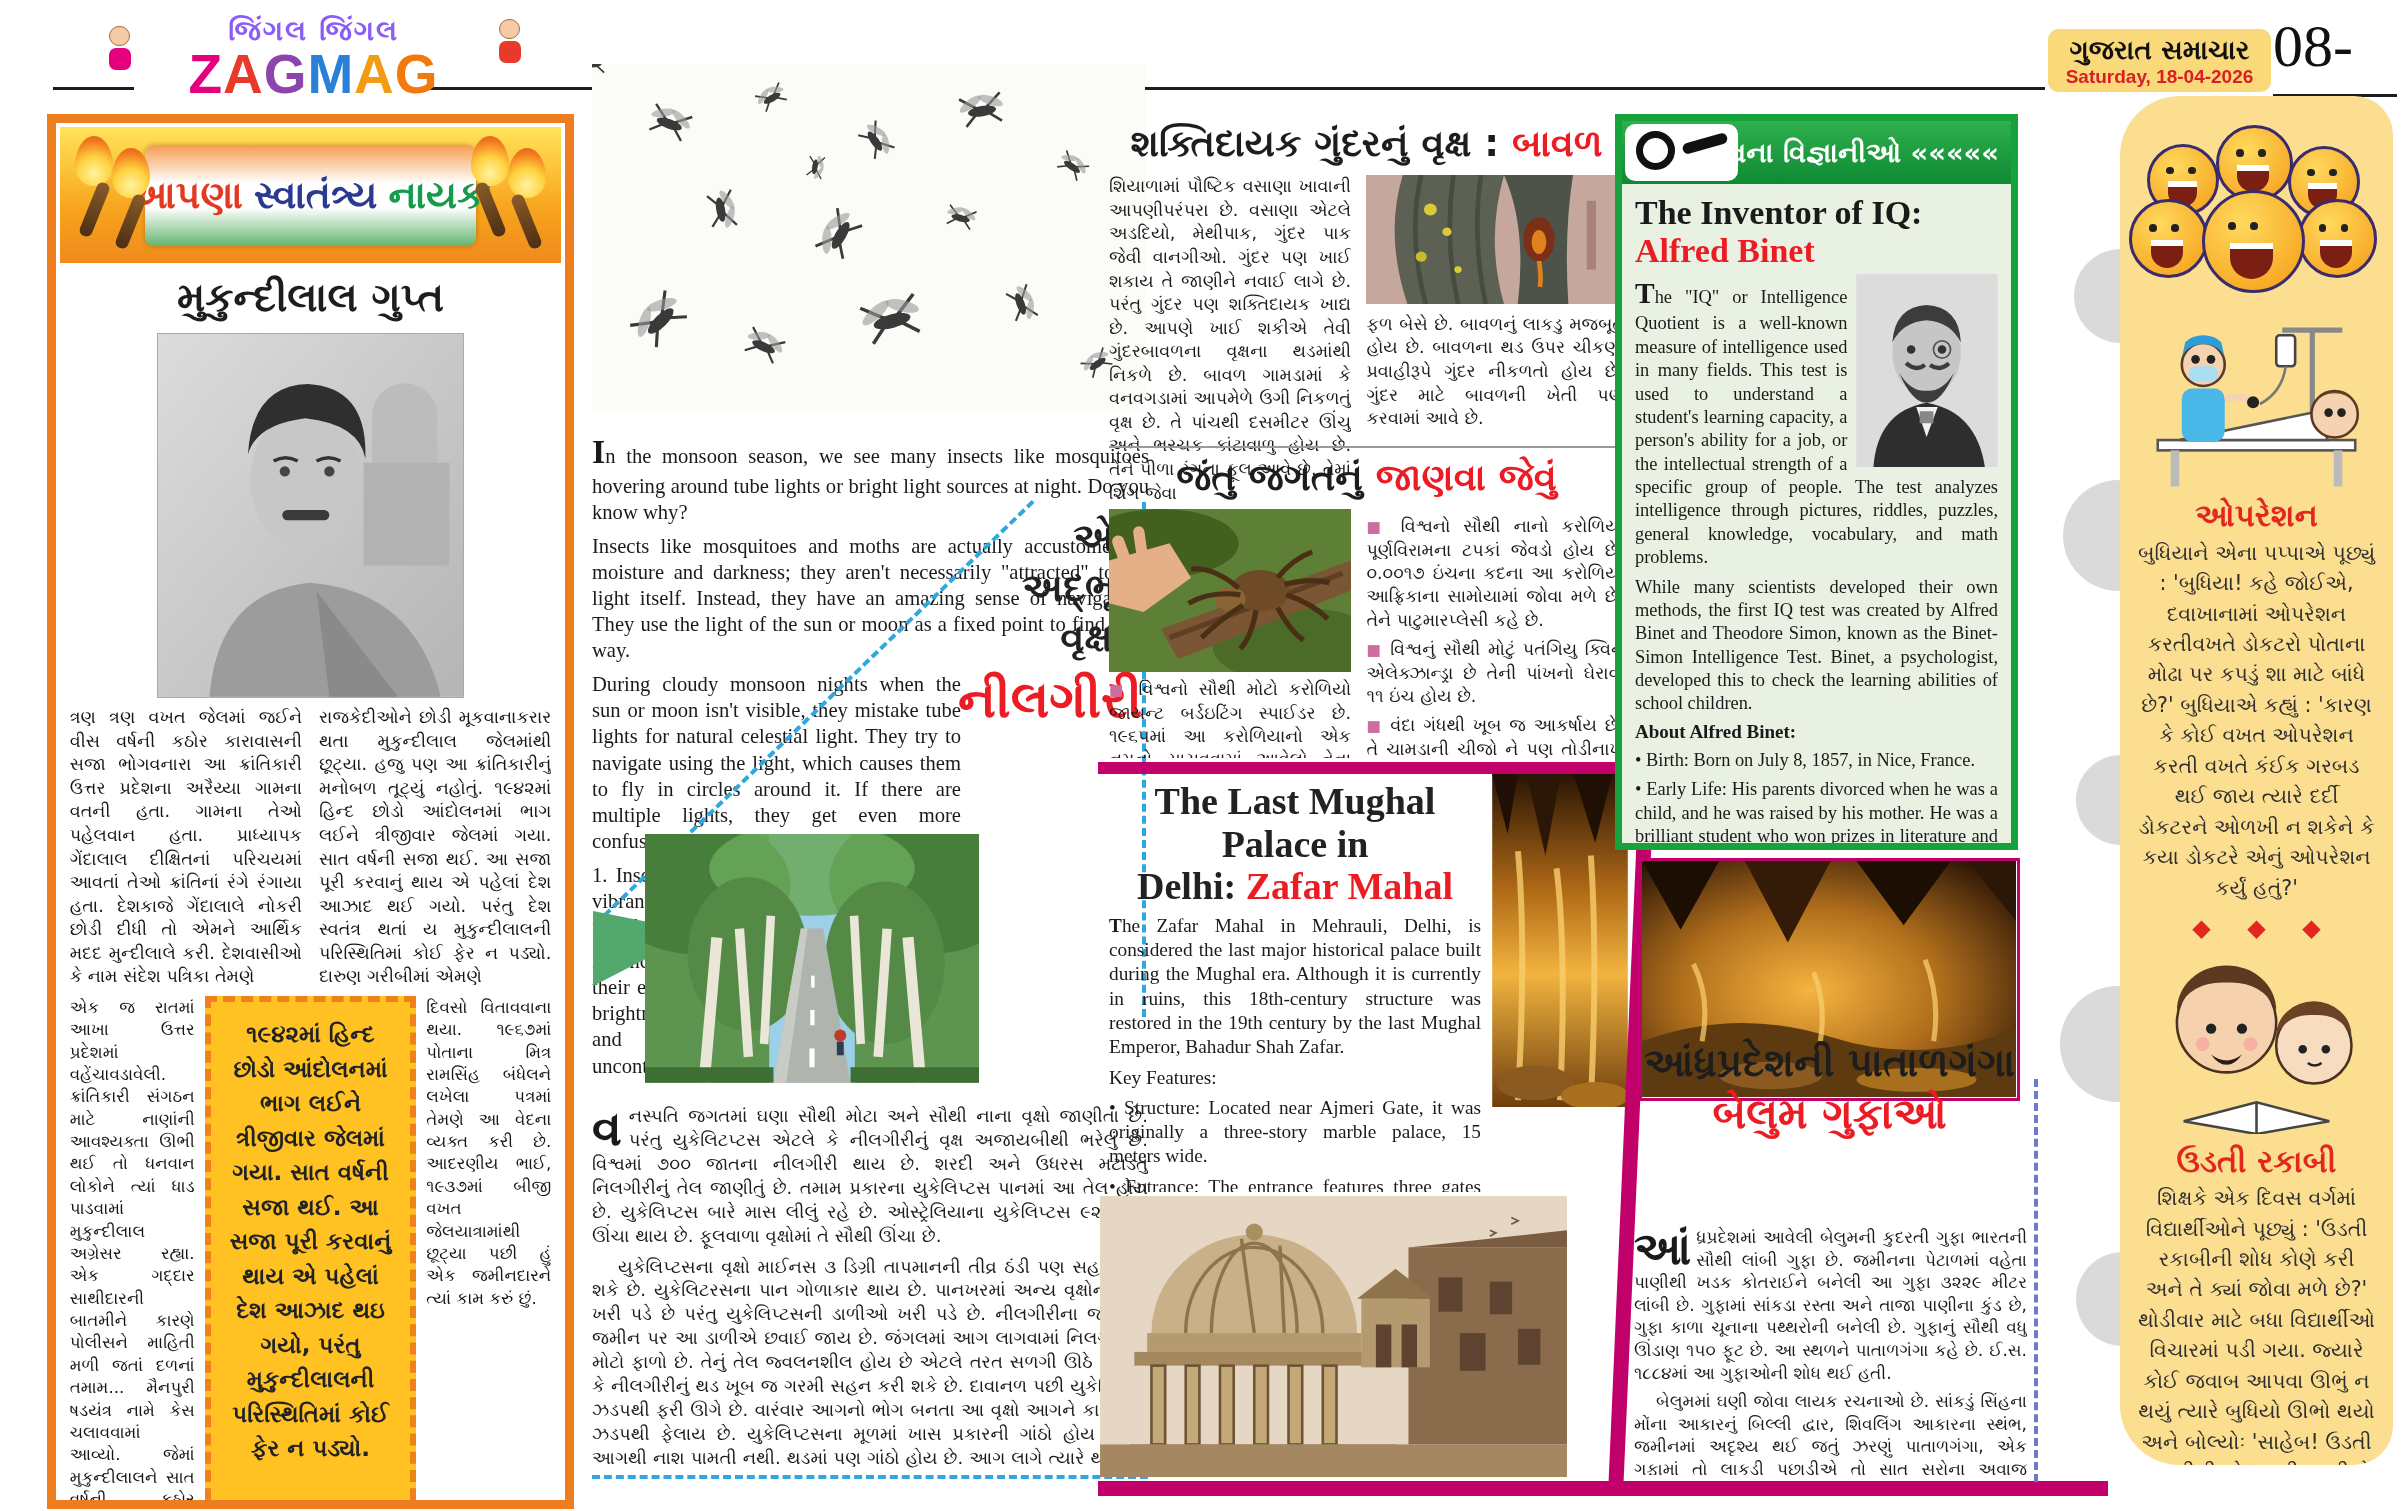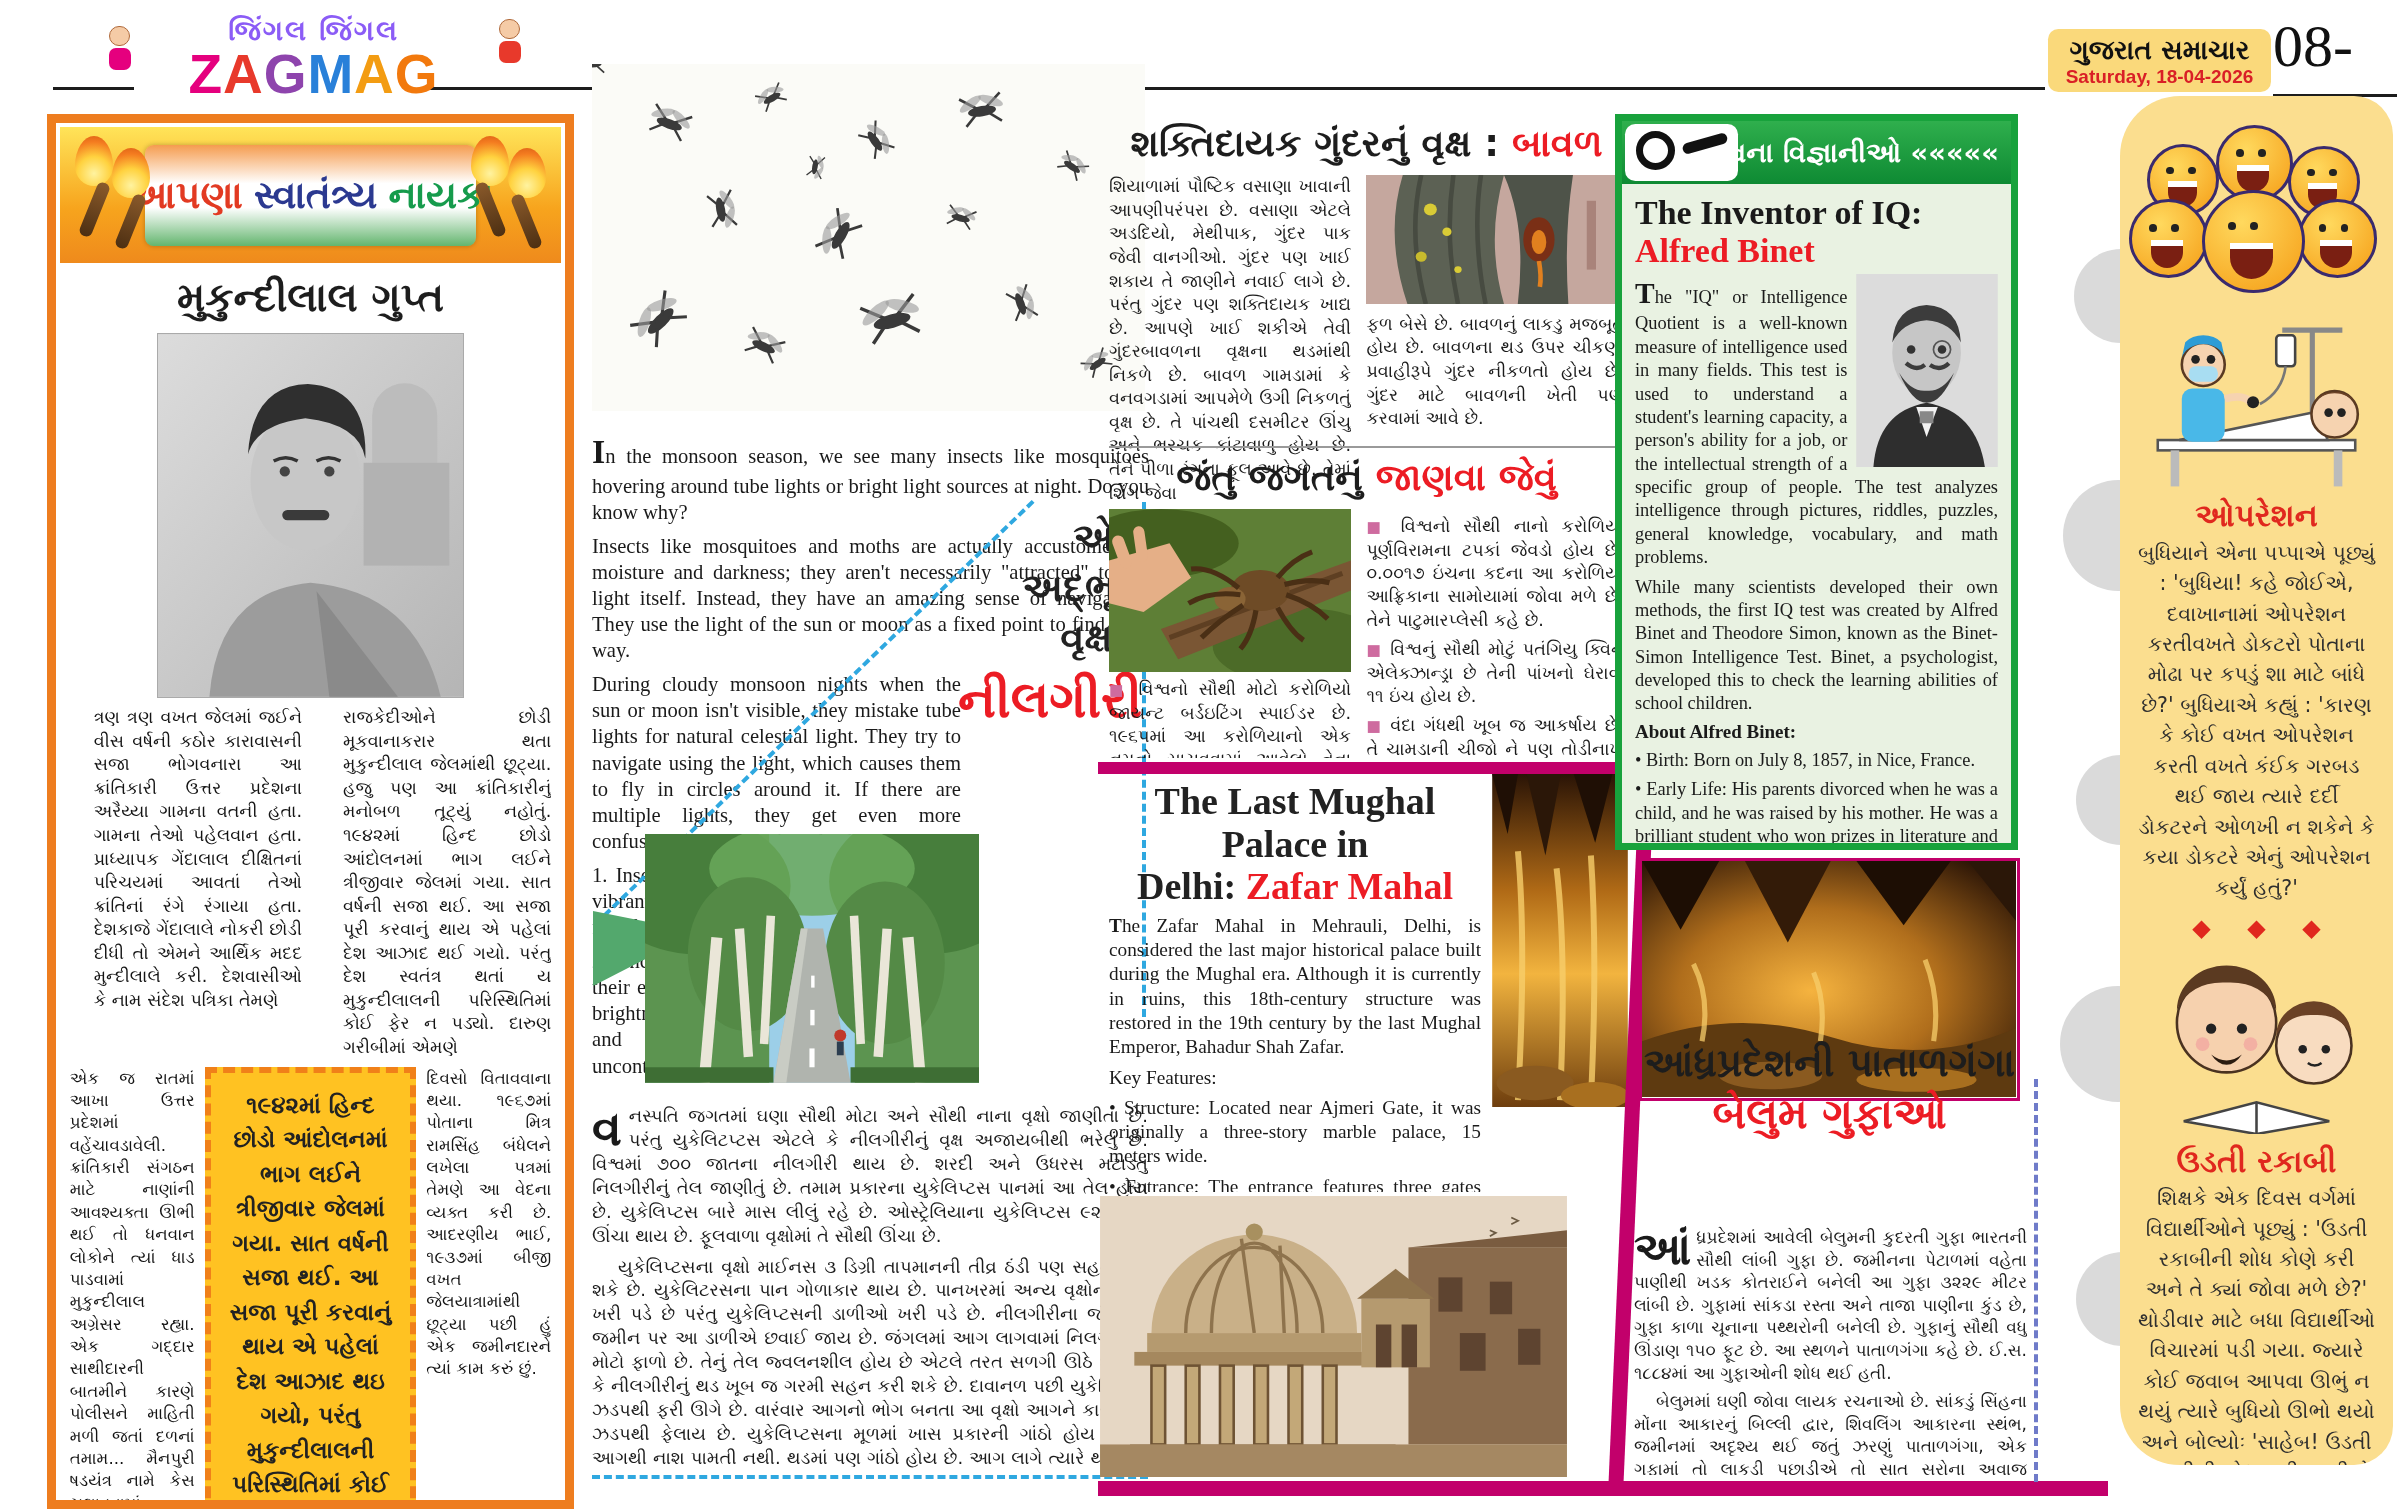--- a/index.html
+++ b/index.html
@@ -38,21 +38,21 @@
   .bw1{color:#E23A22}.bw2{color:#2B3990}.bw3{color:#169B4C}
   .torch { position:absolute; width:51px; height:110px; }
   .flame { width:38px; height:50px; border-radius:50% 50% 50% 50%/60% 60% 40% 40%;
            background:radial-gradient(circle at 50% 75%,#FFF3A0 0%,#FFD23F 40%,#F47C20 75%,#D85A12 100%); margin:0 auto; }
   .stick { width:13px; height:57px; background:linear-gradient(180deg,#8a5a2b,#4d2f12); border-radius:6px; margin:-5.1px auto 0; transform:rotate(22deg); }
   .t1{left:8.6px;top:8.6px}.t2{left:45px;top:20.6px}.t3{right:45px;top:8.6px}.t4{right:8.6px;top:20.6px}
   .t3 .stick,.t4 .stick{transform:rotate(-22deg);}
   .fh-title { font-size:40px; font-weight:800; text-align:center; margin-top:10.3px; color:#1d1d1d; }
   .fh-portrait { width:307px; height:365px; margin:12px auto 6.9px; background:#cfcfcf; border:0.9px solid #aaa; }
   .fh-text { padding:1.7px 13.7px 0; font-size:17.6px; line-height:1.34; text-align:justify; color:#141414; }
-  .fh-cols { display:flex; gap:17px; } .fh-col { flex:1; overflow:hidden;margin-left:24px; }
+  .fh-cols { display:flex; gap:17px; } .fh-col { flex:1; overflow:hidden; }
   .fh-mid { display:flex; gap:10.3px; margin:6.9px 0; align-items:stretch; }
   .fh-side { width:125px; font-size:16.7px; overflow:hidden; }
   .hl-box { flex:1; background:#FFC222; border:6px dashed #F08019; padding:15.4px 12px; font-size:23px; font-weight:800;
             text-align:center; line-height:1.5; color:#222; }
 
   
   .insects-photo { left:592px; top:64px; width:553px; height:347px; background:#fcfcf9; }
   .insects-article { left:592px; top:422px; width:557px; }
   .ia-title { font-family:"Liberation Serif",serif; font-size:39px; font-weight:700; text-align:center; line-height:1.1; color:#3b3b3b; }
   .ia-red { color:#EC1C24; }

